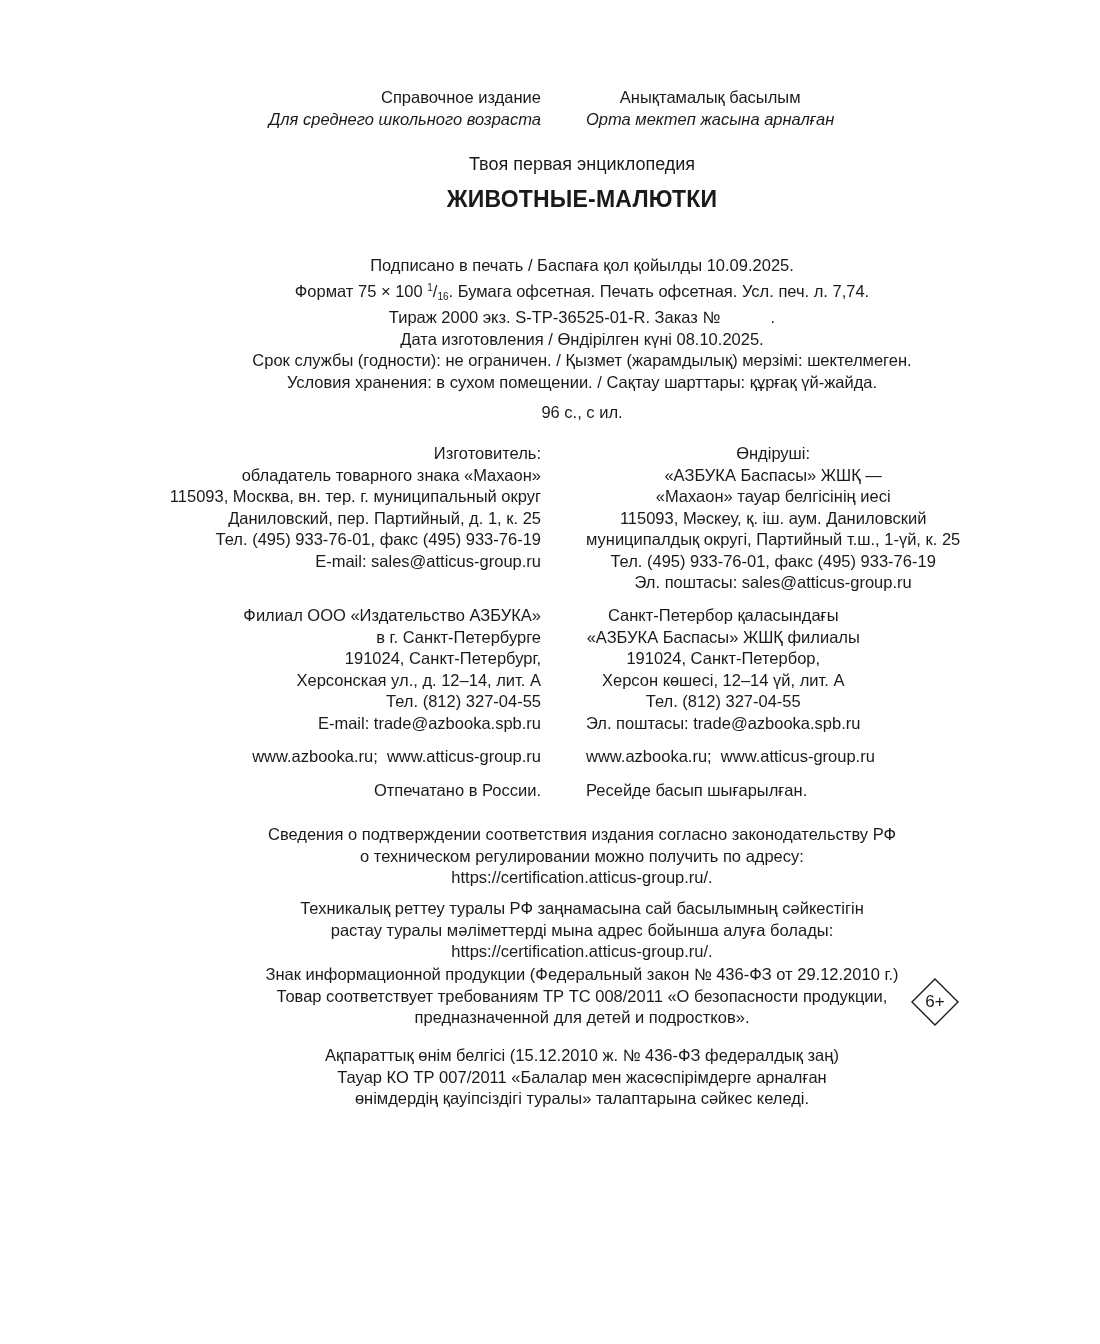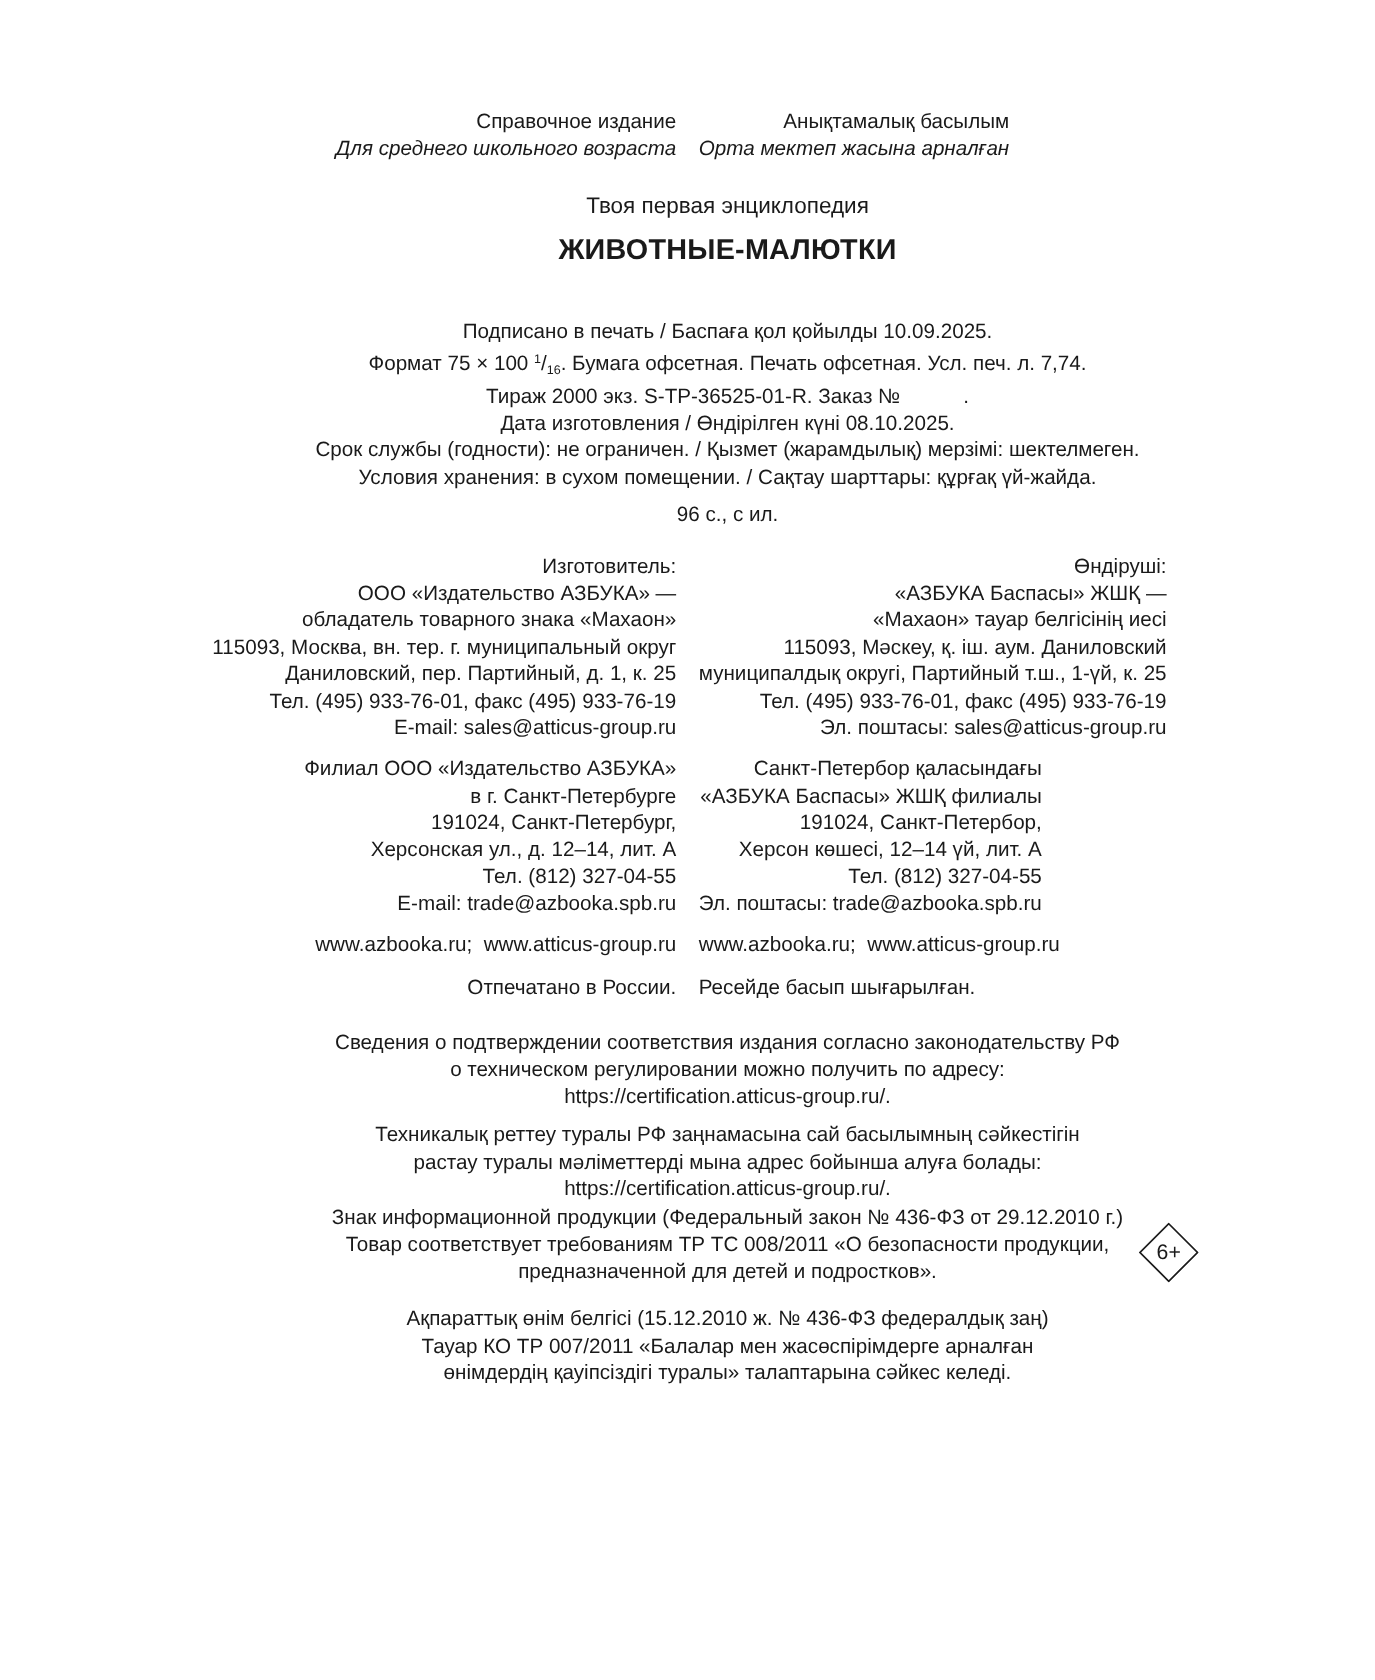--- a/index.html
+++ b/index.html
@@ -29,22 +29,22 @@
       width: 1100px;
     }
     .col-left {
       position: absolute;
       right: 559px;
       text-align: right;
       white-space: nowrap;
     }
     .col-right {
       position: absolute;
-      left: 559px;
-      text-align: right;
+      left: 586px;
+      text-align: center;
       white-space: nowrap;
     }
     .line { display: block; white-space: nowrap; }
     .italic { font-style: italic; }
     .center-block {
       position: absolute;
       left: 0;
       width: 1100px;
       text-align: center;
       padding-left: 32px;
@@ -113,21 +113,20 @@
     <span class="line">Дата изготовления / Өндірілген күні 08.10.2025.</span>
     <span class="line">Срок службы (годности): не ограничен. / Қызмет (жарамдылық) мерзімі: шектелмеген.</span>
     <span class="line">Условия хранения: в сухом помещении. / Сақтау шарттары: құрғақ үй-жайда.</span>
   </div>
 
   <div class="center-block pages">96 с., с ил.</div>
 
   <div class="two-col" style="top:443px;">
     <div class="col-left">
       <span class="line">Изготовитель:</span>
-      <span class="line">ООО «Издательство АЗБУКА» —</span>
       <span class="line">обладатель товарного знака «Махаон»</span>
       <span class="line">115093, Москва, вн. тер. г. муниципальный округ</span>
       <span class="line">Даниловский, пер. Партийный, д. 1, к. 25</span>
       <span class="line">Тел. (495) 933-76-01, факс (495) 933-76-19</span>
       <span class="line">E-mail: sales@atticus-group.ru</span>
     </div>
     <div class="col-right">
       <span class="line">Өндіруші:</span>
       <span class="line">«АЗБУКА Баспасы» ЖШҚ —</span>
       <span class="line">«Махаон» тауар белгісінің иесі</span>

